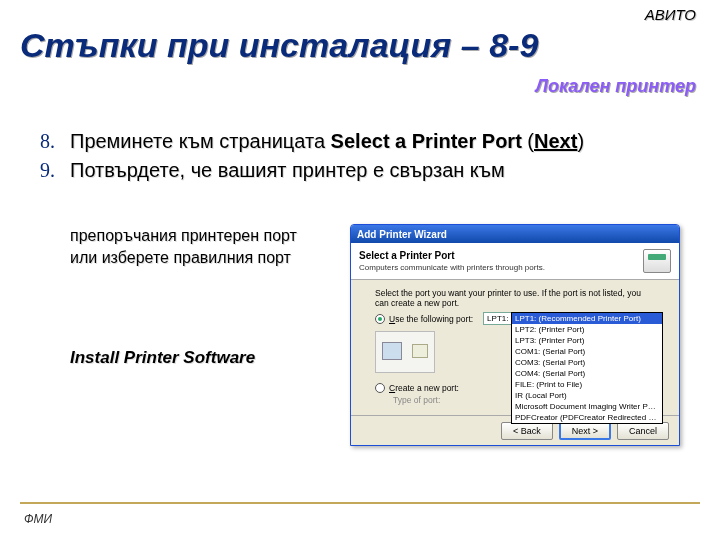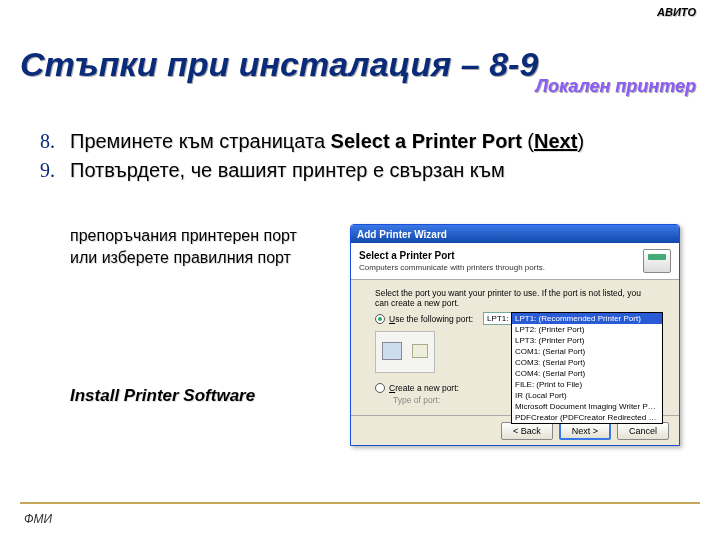--- a/index.html
+++ b/index.html
@@ -9,35 +9,34 @@
     background: #fff;
     font-family: Arial, sans-serif;
     position: relative;
     overflow: hidden;
   }
   .header-tag {
     position: absolute;
     top: 6px;
     right: 24px;
     font-style: italic;
-    font-weight: bold;
-    font-size: 11px;
+    font-weight: normal;
+    font-size: 15px;
     color: #000;
     text-shadow: 1px 1px 0 #ccc;
   }
   .title {
     position: absolute;
     top: 26px;
     left: 20px;
     font-size: 34px;
     font-style: italic;
     font-weight: bold;
     color: #0a2a7a;
     text-shadow: 1px 1px 0 #aaa;
-    margin-top: 19px;
   }
   .subtitle {
     position: absolute;
     top: 76px;
     right: 24px;
     font-style: italic;
     font-weight: bold;
     font-size: 18px;
     color: #8b5cf6;
     text-shadow: 1px 1px 0 #aaa;
@@ -76,21 +75,20 @@
     text-shadow: 1px 1px 0 #ddd;
   }
   .install-text {
     position: absolute;
     top: 348px;
     left: 70px;
     font-size: 17px;
     font-weight: bold;
     font-style: italic;
     text-shadow: 1px 1px 0 #ddd;
-    margin-top: 38px;
   }
   .footer-line {
     position: absolute;
     bottom: 36px;
     left: 20px;
     right: 20px;
     border-top: 2px solid #c4a85a;
   }
   .footer-text {
     position: absolute;

